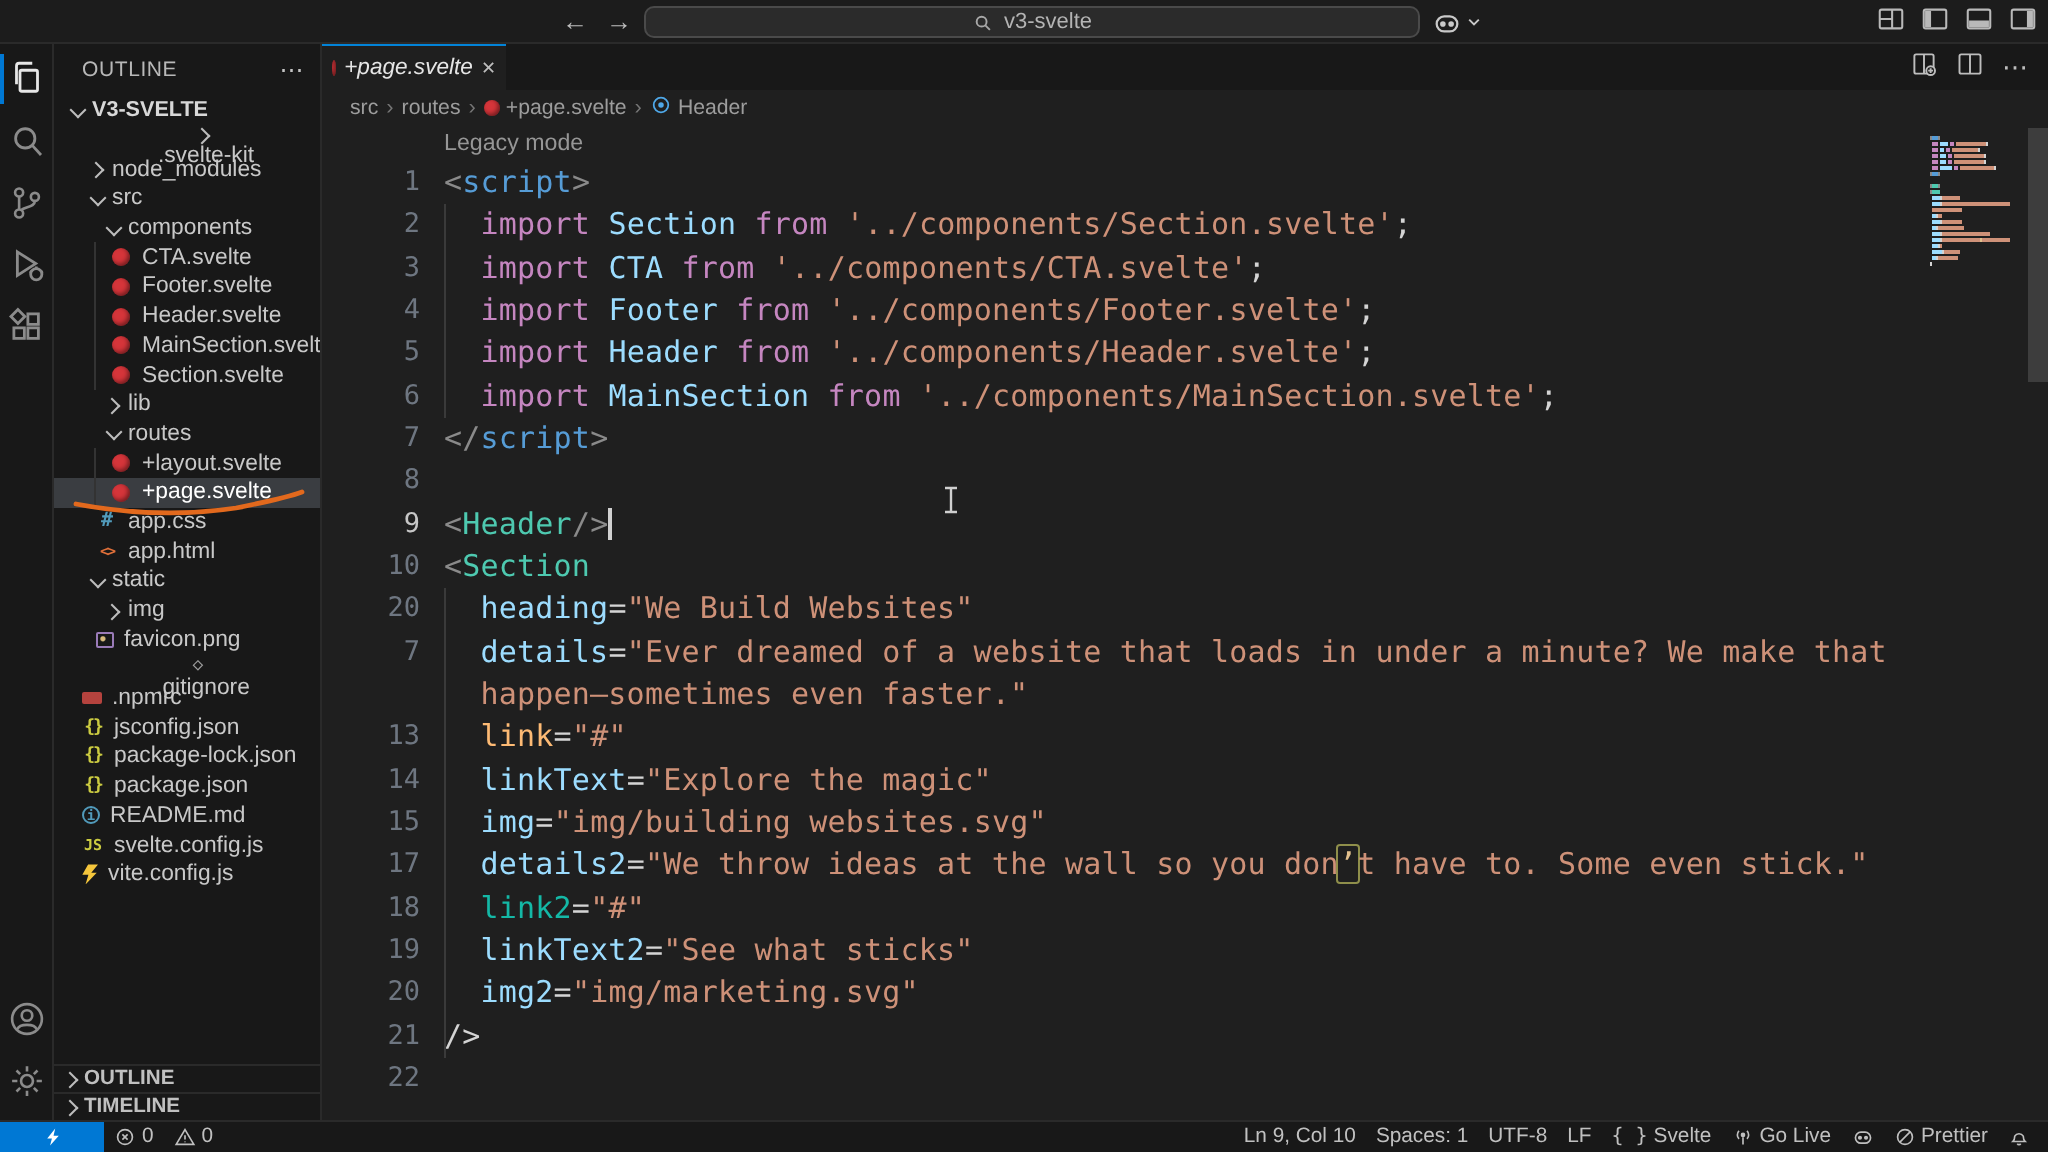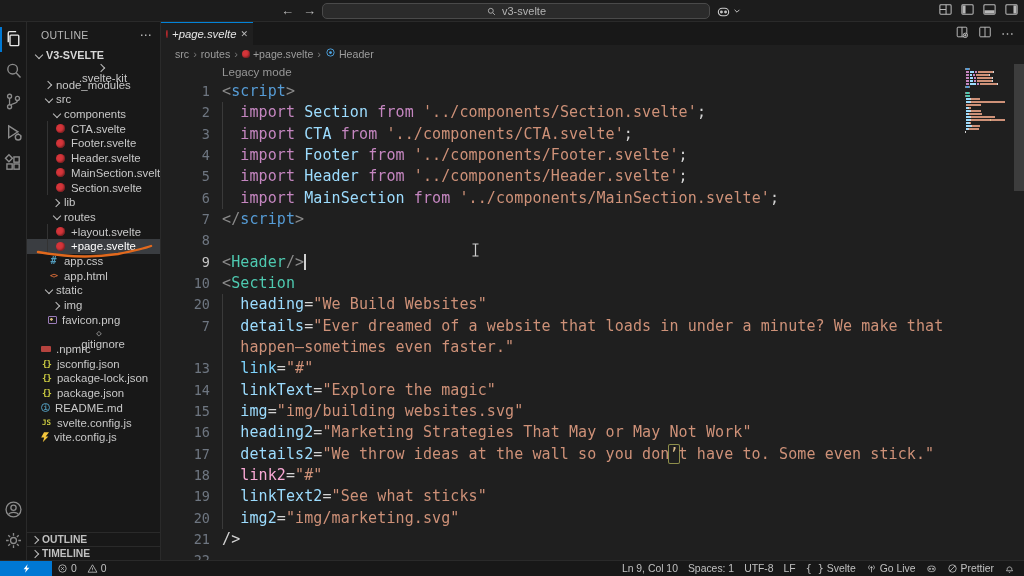--- a/index.html
+++ b/index.html
@@ -407,26 +407,25 @@
             <div class="code-line"><span class="ln">4</span><span class="lt"><span style="color: rgb(212, 212, 212);">  </span><span style="color: rgb(197, 134, 192);">import</span><span style="color: rgb(212, 212, 212);"> </span><span style="color: rgb(156, 220, 254);">Footer</span><span style="color: rgb(212, 212, 212);"> </span><span style="color: rgb(197, 134, 192);">from</span><span style="color: rgb(212, 212, 212);"> </span><span style="color: rgb(206, 145, 120);">'../components/Footer.svelte'</span><span style="color: rgb(212, 212, 212);">;</span></span></div>
             <div class="code-line"><span class="ln">5</span><span class="lt"><span style="color: rgb(212, 212, 212);">  </span><span style="color: rgb(197, 134, 192);">import</span><span style="color: rgb(212, 212, 212);"> </span><span style="color: rgb(156, 220, 254);">Header</span><span style="color: rgb(212, 212, 212);"> </span><span style="color: rgb(197, 134, 192);">from</span><span style="color: rgb(212, 212, 212);"> </span><span style="color: rgb(206, 145, 120);">'../components/Header.svelte'</span><span style="color: rgb(212, 212, 212);">;</span></span></div>
             <div class="code-line"><span class="ln">6</span><span class="lt"><span style="color: rgb(212, 212, 212);">  </span><span style="color: rgb(197, 134, 192);">import</span><span style="color: rgb(212, 212, 212);"> </span><span style="color: rgb(156, 220, 254);">MainSection</span><span style="color: rgb(212, 212, 212);"> </span><span style="color: rgb(197, 134, 192);">from</span><span style="color: rgb(212, 212, 212);"> </span><span style="color: rgb(206, 145, 120);">'../components/MainSection.svelte'</span><span style="color: rgb(212, 212, 212);">;</span></span></div>
             <div class="code-line"><span class="ln">7</span><span class="lt"><span style="color: rgb(138, 138, 138);">&lt;/</span><span style="color: rgb(86, 156, 214);">script</span><span style="color: rgb(138, 138, 138);">&gt;</span></span></div>
             <div class="code-line"><span class="ln">8</span><span class="lt"></span></div>
             <div class="code-line"><span class="ln act">9</span><span class="lt"><span style="color: rgb(138, 138, 138);">&lt;</span><span style="color: rgb(78, 201, 176);">Header</span><span style="color: rgb(138, 138, 138);">/&gt;</span><span class="caret"></span></span></div>
             <div class="code-line"><span class="ln">10</span><span class="lt"><span style="color: rgb(138, 138, 138);">&lt;</span><span style="color: rgb(78, 201, 176);">Section</span></span></div>
             <div class="code-line"><span class="ln">20</span><span class="lt"><span style="color: rgb(212, 212, 212);">  </span><span style="color: rgb(156, 220, 254);">heading</span><span style="color: rgb(212, 212, 212);">=</span><span style="color: rgb(206, 145, 120);">"We Build Websites"</span></span></div>
             <div class="code-line"><span class="ln">7</span><span class="lt"><span style="color: rgb(212, 212, 212);">  </span><span style="color: rgb(156, 220, 254);">details</span><span style="color: rgb(212, 212, 212);">=</span><span style="color: rgb(206, 145, 120);">"Ever dreamed of a website that loads in under a minute? We make that</span></span></div>
             <div class="code-line"><span class="ln"></span><span class="lt"><span style="color: rgb(212, 212, 212);">  </span><span style="color: rgb(206, 145, 120);">happen—sometimes even faster."</span></span></div>
-            <div class="code-line"><span class="ln">13</span><span class="lt"><span style="color: rgb(212, 212, 212);">  </span><span style="color: #7dd3fc;">link</span><span style="color: rgb(212, 212, 212);">=</span><span style="color: rgb(206, 145, 120);">"#"</span></span></div>
+            <div class="code-line"><span class="ln">13</span><span class="lt"><span style="color: rgb(212, 212, 212);">  </span><span style="color: #fdba74;">link</span><span style="color: rgb(212, 212, 212);">=</span><span style="color: rgb(206, 145, 120);">"#"</span></span></div>
             <div class="code-line"><span class="ln">14</span><span class="lt"><span style="color: rgb(212, 212, 212);">  </span><span style="color: rgb(156, 220, 254);">linkText</span><span style="color: rgb(212, 212, 212);">=</span><span style="color: rgb(206, 145, 120);">"Explore the magic"</span></span></div>
             <div class="code-line"><span class="ln">15</span><span class="lt"><span style="color: rgb(212, 212, 212);">  </span><span style="color: rgb(156, 220, 254);">img</span><span style="color: rgb(212, 212, 212);">=</span><span style="color: rgb(206, 145, 120);">"img/building websites.svg"</span></span></div>
-            <div class="code-line"><span class="ln">16</span><span class="lt"><span style="color: rgb(212, 212, 212);">  </span><span style="color: rgb(156, 220, 254);">heading2</span><span style="color: rgb(212, 212, 212);">=</span><span style="color: rgb(206, 145, 120);">"Marketing Strategies That May or May Not Work"</span></span></div>
             <div class="code-line"><span class="ln">17</span><span class="lt"><span style="color: rgb(212, 212, 212);">  </span><span style="color: rgb(156, 220, 254);">details2</span><span style="color: rgb(212, 212, 212);">=</span><span style="color: rgb(206, 145, 120);">"We throw ideas at the wall so you don</span><span class="boxed" style="color: rgb(226, 192, 141);">’</span><span style="color: rgb(206, 145, 120);">t have to. Some even stick."</span></span></div>
-            <div class="code-line"><span class="ln">18</span><span class="lt"><span style="color: rgb(212, 212, 212);">  </span><span style="color: #f9a8d4;">link2</span><span style="color: rgb(212, 212, 212);">=</span><span style="color: rgb(206, 145, 120);">"#"</span></span></div>
+            <div class="code-line"><span class="ln">18</span><span class="lt"><span style="color: rgb(212, 212, 212);">  </span><span style="color: #14b8a6;">link2</span><span style="color: rgb(212, 212, 212);">=</span><span style="color: rgb(206, 145, 120);">"#"</span></span></div>
             <div class="code-line"><span class="ln">19</span><span class="lt"><span style="color: rgb(212, 212, 212);">  </span><span style="color: rgb(156, 220, 254);">linkText2</span><span style="color: rgb(212, 212, 212);">=</span><span style="color: rgb(206, 145, 120);">"See what sticks"</span></span></div>
             <div class="code-line"><span class="ln">20</span><span class="lt"><span style="color: rgb(212, 212, 212);">  </span><span style="color: rgb(156, 220, 254);">img2</span><span style="color: rgb(212, 212, 212);">=</span><span style="color: rgb(206, 145, 120);">"img/marketing.svg"</span></span></div>
             <div class="code-line"><span class="ln">21</span><span class="lt"><span style="color: rgb(212, 212, 212);">/&gt;</span></span></div>
             <div class="code-line"><span class="ln">22</span><span class="lt"></span></div>
             <div class="iguide" style="top: 21.33px; height: 106.65px;"></div>
             <div class="iguide" style="top: 213.3px; height: 234.63px;"></div>
           </div>
         <div class="minimap" id="minimap">
             <div class="mm-line">
               <span class="mm-seg" style="width: 1px; background: rgb(138, 138, 138);"></span>

